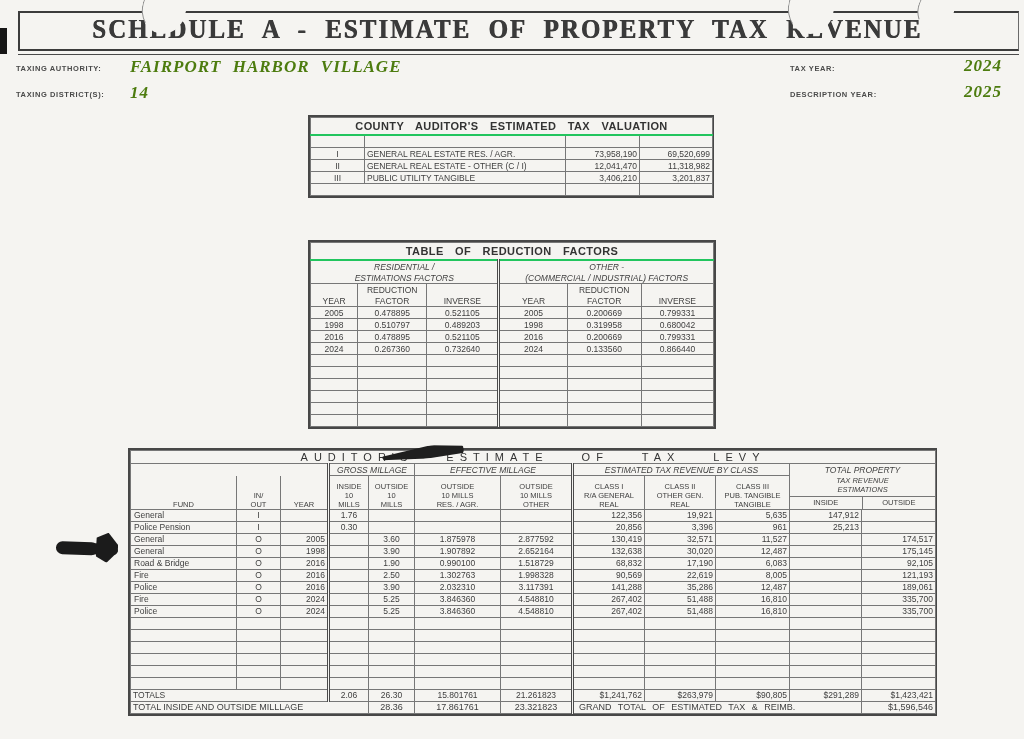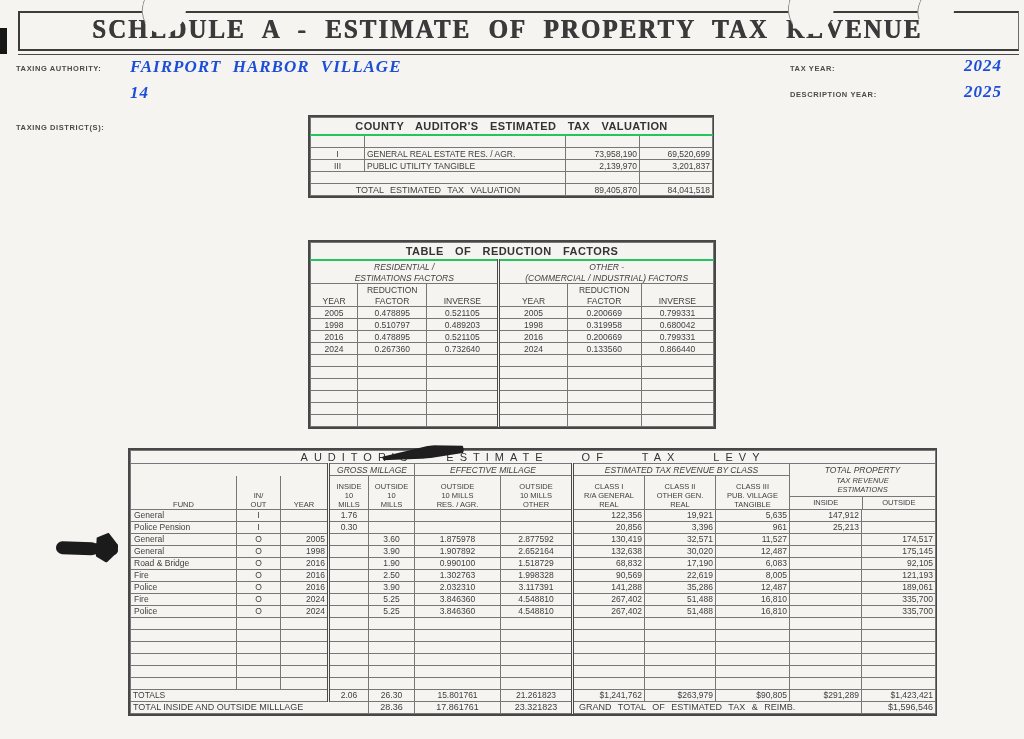--- a/index.html
+++ b/index.html
@@ -21,21 +21,21 @@
   .curl{position:absolute;border-radius:50%;background:#f5f4f1;z-index:6;
         border:1.5px solid transparent;border-left-color:#8f8f8f;}
   .curl1{left:142px;top:-16px;width:42px;height:48px;transform:rotate(14deg);}
   .curl2{left:788px;top:-18px;width:44px;height:50px;transform:rotate(10deg);}
   .curl3{left:918px;top:-13px;width:34px;height:42px;transform:rotate(22deg);}
   .edge-mark{position:absolute;left:0;top:28px;width:7px;height:26px;background:#161616;}
 
   
   .lbl{position:absolute;font-size:7.5px;font-weight:bold;letter-spacing:0.6px;color:#4a4a4a;}
   .hval{position:absolute;font-family:"Liberation Serif",serif;font-weight:bold;
-        font-style:italic;color:#1d4ed8;white-space:nowrap;}
+        font-style:italic;color:#4d7c0f;white-space:nowrap;}
   .hval.big{font-size:17px;letter-spacing:1px;word-spacing:6px;}
   .hval.right{text-align:right;width:60px;}
 
   
   table.t{border-collapse:collapse;table-layout:fixed;width:100%;
           font-size:8.5px;color:#3e3e3e;}
   table.t td,table.t th{border:1px solid #777;padding:0 2px;overflow:hidden;
           white-space:nowrap;font-weight:normal;height:11px;}
   .twrap{position:absolute;border:2px solid #474747;background:transparent;}
   .t .title-cell{font-weight:bold;font-size:11px;text-align:center;height:16px;
@@ -98,21 +98,21 @@
   <div class="band">
     <span class="doc-title">SCHEDULE A  -  ESTIMATE OF PROPERTY TAX REVENUE</span>
   </div>
   <div class="curl curl1"></div>
   <div class="curl curl2"></div>
   <div class="curl curl3"></div>
   <div class="edge-mark"></div>
 
   <div class="lbl" style="left:16px;top:64px;">TAXING AUTHORITY:</div>
   <div class="hval big" style="left:130px;top:57px;">FAIRPORT HARBOR VILLAGE</div>
-  <div class="lbl" style="left:16px;top:90px;margin-top:33px;">TAXING DISTRICT(S):</div>
+  <div class="lbl" style="left:16px;top:90px;">TAXING DISTRICT(S):</div>
   <div class="hval big" style="left:130px;top:83px;">14</div>
   <div class="lbl" style="left:790px;top:64px;">TAX YEAR:</div>
   <div class="hval big right" style="left:942px;top:56px;">2024</div>
   <div class="lbl" style="left:790px;top:90px;">DESCRIPTION YEAR:</div>
   <div class="hval big right" style="left:942px;top:82px;">2025</div>
 
   <div class="twrap" style="left:308px;top:115px;width:402px;">
     <table class="t">
       <colgroup>
           <col style="width:54px">
@@ -130,35 +130,36 @@
             <td></td>
             <td></td>
           </tr>
       <tr>
         <td class="ctr">I</td>
         <td>GENERAL REAL ESTATE RES. / AGR.</td>
         <td class="num">73,958,190</td>
         <td class="num">69,520,699</td>
       </tr>
       <tr>
+        <td class="ctr">II</td>
+        <td>GENERAL REAL ESTATE - OTHER (C / I)</td>
+        <td class="num">12,041,470</td>
+        <td class="num">11,318,982</td>
+      </tr>
+      <tr>
         <td class="ctr">III</td>
         <td>PUBLIC UTILITY TANGIBLE</td>
-        <td class="num">2,139,970</td>
+        <td class="num">3,406,210</td>
         <td class="num">3,201,837</td>
       </tr>
       <tr class="spacer9">
             <td colspan="2"></td>
             <td></td>
             <td></td>
           </tr>
-      <tr class="total-row">
-        <td colspan="2" class="total-label">TOTAL ESTIMATED TAX VALUATION</td>
-        <td class="num bold">89,405,870</td>
-        <td class="num bold">84,041,518</td>
-      </tr>
     </tbody>
       </table>
   </div>
 
   <div class="twrap" style="left:308px;top:240px;width:404px;">
     <table class="t">
       <colgroup>
           <col style="width:47px">
           <col style="width:69px">
           <col style="width:72px">
@@ -337,21 +338,21 @@
           <span>R/A GENERAL</span><br>
           <span>REAL</span>
         </td>
         <td>
           <span>CLASS II</span><br>
           <span>OTHER GEN.</span><br>
           <span>REAL</span>
         </td>
         <td>
           <span>CLASS III</span><br>
-          <span>PUB. VILLAGE</span><br>
+          <span>PUB. TANGIBLE</span><br>
           <span>TANGIBLE</span>
         </td>
         <td colspan="2" class="tp-cell nt">
           <div class="tp-lines">
             <span>TAX REVENUE</span><br>
             <span>ESTIMATIONS</span>
           </div>
           <div class="tp-split">
             <span>INSIDE</span>
             <span>OUTSIDE</span>

